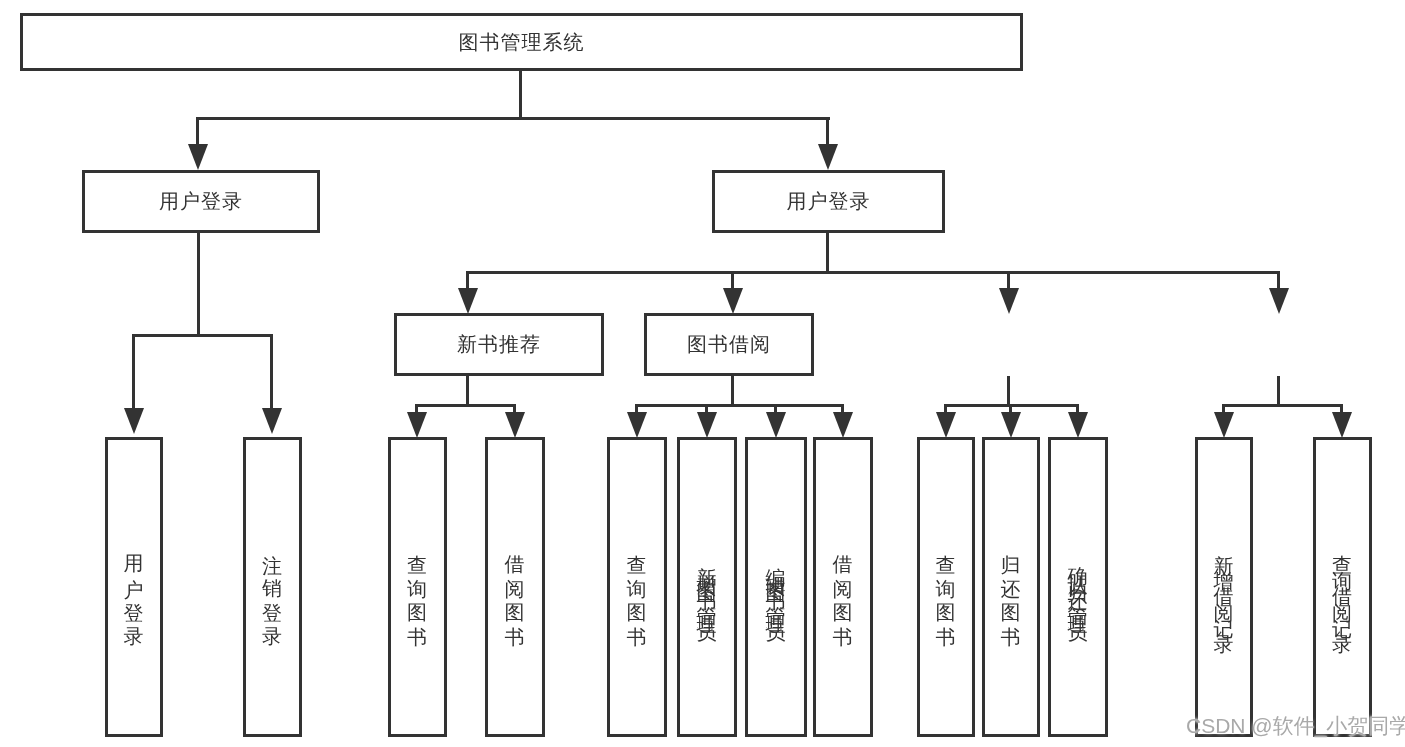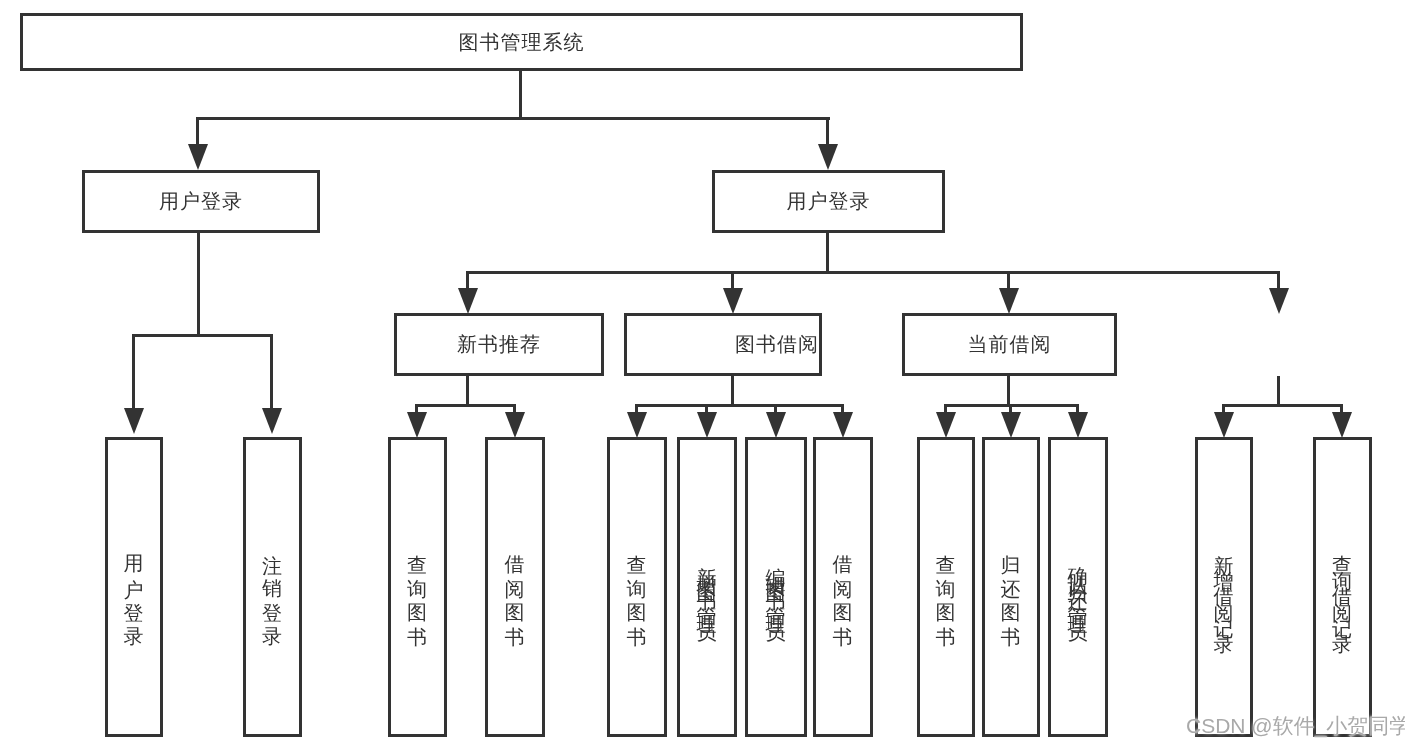--- a/index.html
+++ b/index.html
@@ -93,25 +93,22 @@
   <div class="stem" style="left:731px;top:271px;height:19px;"></div>
   <div class="head" style="left:723px;top:288px;"></div>
   <div class="stem" style="left:1007px;top:271px;height:19px;"></div>
   <div class="head" style="left:999px;top:288px;"></div>
   <div class="stem" style="left:1277px;top:271px;height:19px;"></div>
   <div class="head" style="left:1269px;top:288px;"></div>
 
   <div class="box hnode" style="left:362px;top:313px;width:210px;height:63px;margin-left:32px;">
     <span>新书推荐</span>
   </div>
-  <div class="box hnode" style="left:624px;top:313px;width:198px;height:63px;justify-content:flex-end;">
+  <div class="box hnode" style="left:644px;top:313px;width:170px;height:63px;">
     <span>图书借阅</span>
-  </div>
-  <div class="box hnode" style="left:902px;top:313px;width:215px;height:63px;">
-    <span>当前借阅</span>
   </div>
 
   <div class="vline" style="left:466px;top:376px;height:30px;"></div>
   <div class="hline" style="left:415px;top:404px;width:101px;"></div>
   <div class="stem" style="left:415px;top:404px;height:10px;"></div>
   <div class="head" style="left:407px;top:412px;"></div>
   <div class="stem" style="left:513px;top:404px;height:10px;"></div>
   <div class="head" style="left:505px;top:412px;"></div>
 
   <div class="box leaf v4" style="left:388px;top:437px;width:59px;height:300px;">

